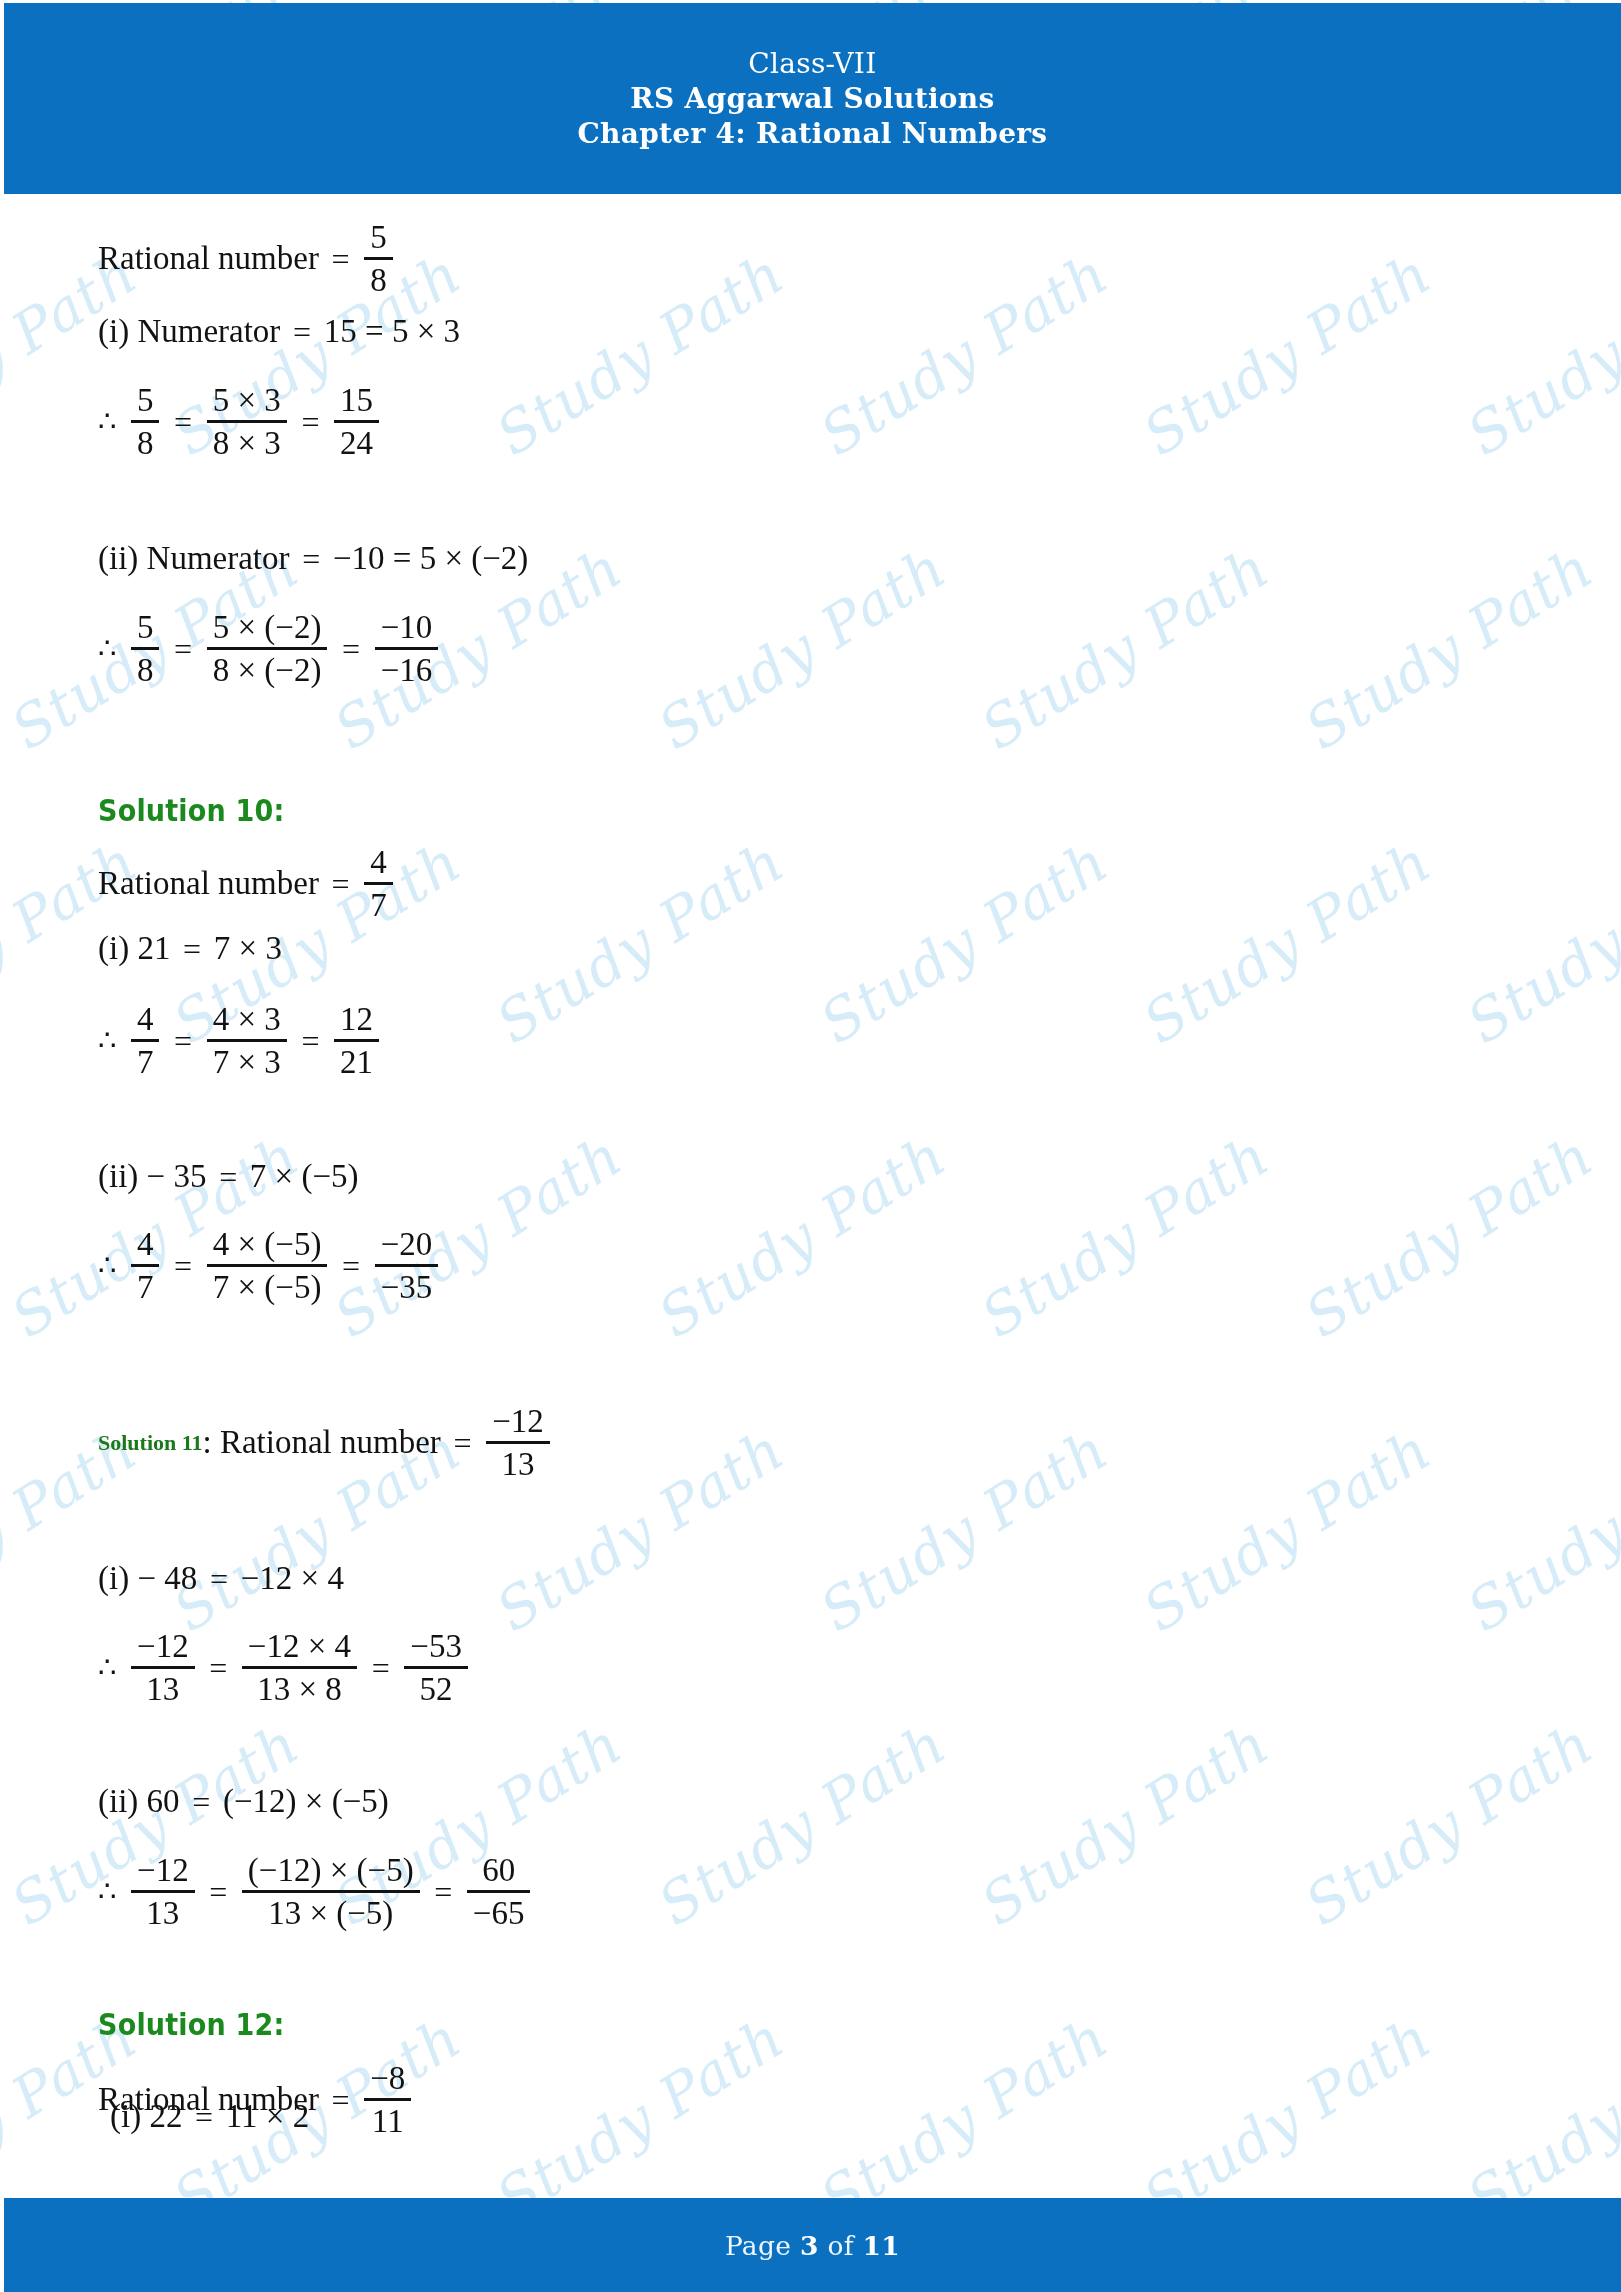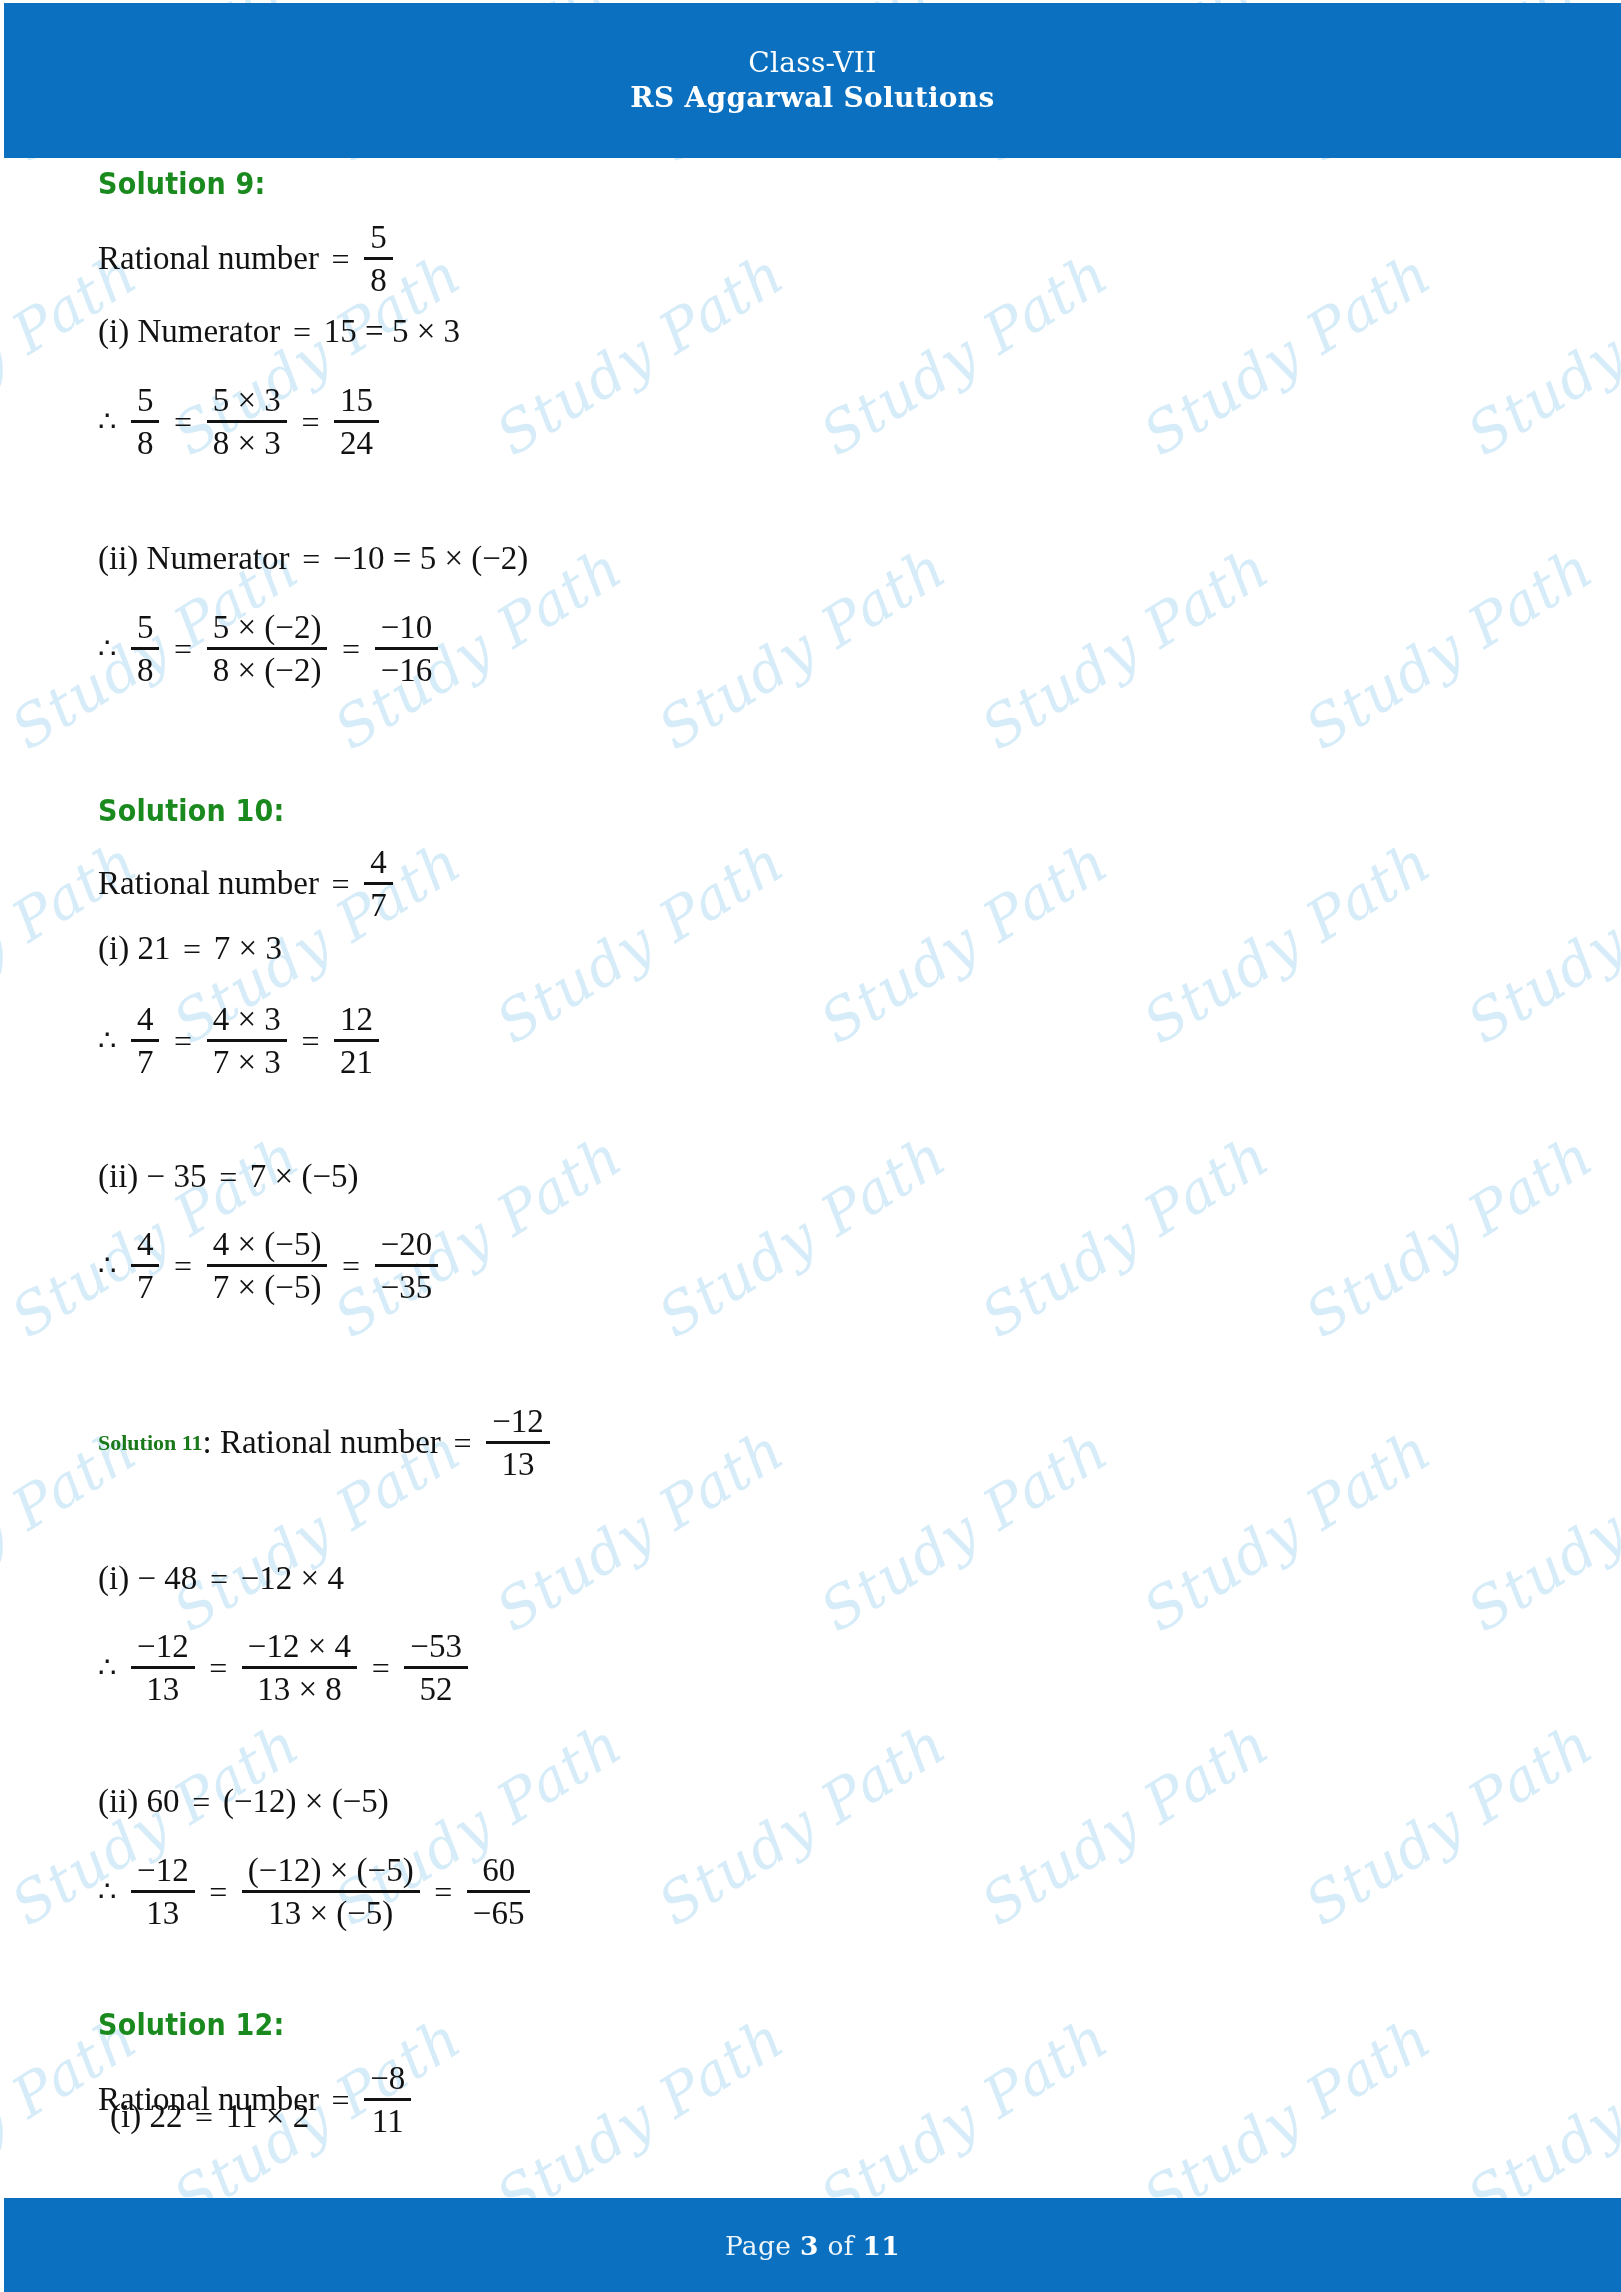--- a/index.html
+++ b/index.html
@@ -44,21 +44,21 @@
     right: 0px;
     background: #0a70bf;
     z-index: 3;
     display: flex;
     flex-direction: column;
     align-items: center;
     justify-content: center;
   }
   .band.header {
     top: 2.9px;
-    height: 155px;
+    height: 191px;
   }
   .band.footer {
     top: 2198px;
     height: 94px;
   }
   .band-line {
     color: #ffffff;
     font-family: "DejaVu Serif", serif;
     font-size: 28px;
     line-height: 35px;
@@ -188,20 +188,21 @@
       <div class="wm" style="left: 162px; top: 2176px;">Study Path</div>
       <div class="wm" style="left: 485px; top: 2176px;">Study Path</div>
       <div class="wm" style="left: 809px; top: 2176px;">Study Path</div>
       <div class="wm" style="left: 1132px; top: 2176px;">Study Path</div>
       <div class="wm" style="left: 1456px; top: 2176px;">Study Path</div>
     </div>
 
   <div class="band header">
     <div class="band-line t1">Class-VII</div>
     <div class="band-line t2">RS Aggarwal Solutions</div>
+    <div class="band-line t3">Chapter 4: Rational Numbers</div>
   </div>
 
   <div class="content">
 
     <div class="block" style="top:7.8px;">
       <div class="sol-head">Solution 9:</div>
     </div>
 
     <div class="block" style="top:59px;">
       <div class="mline">

